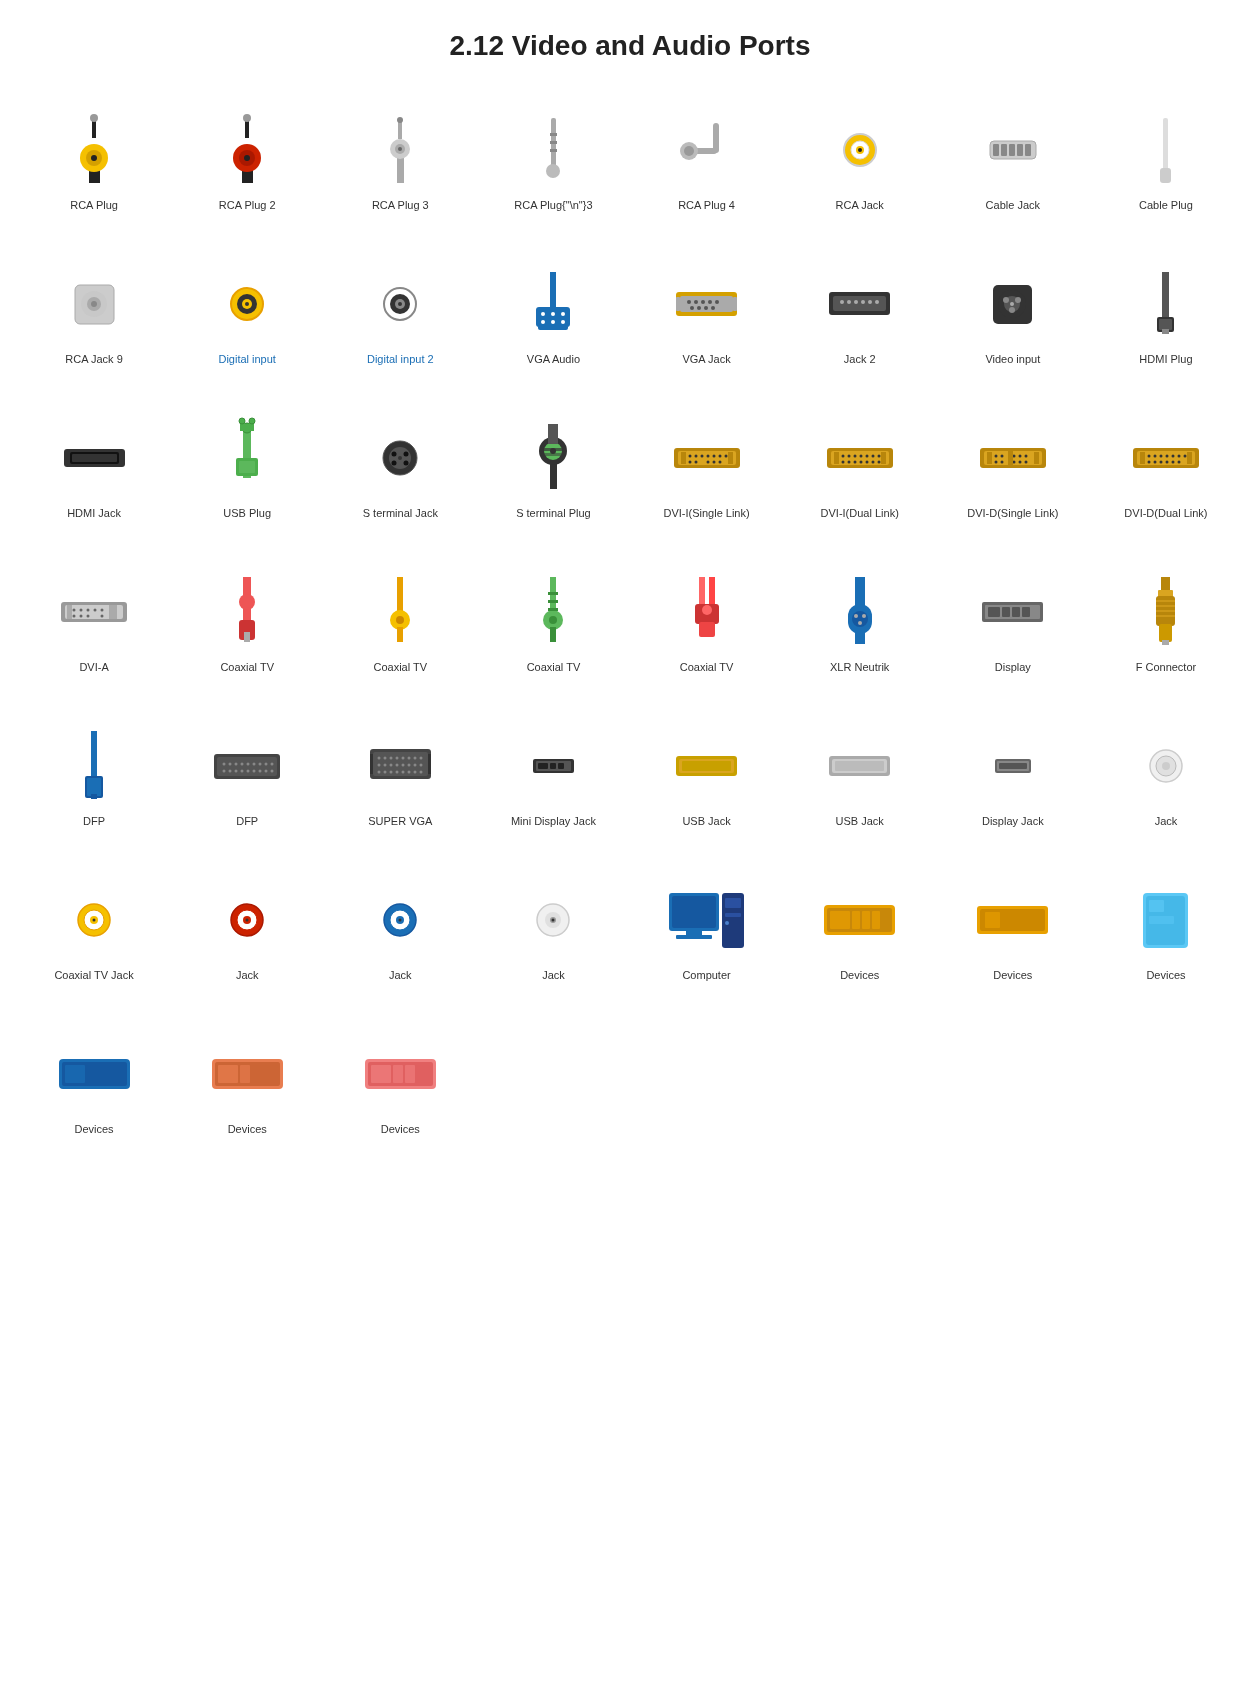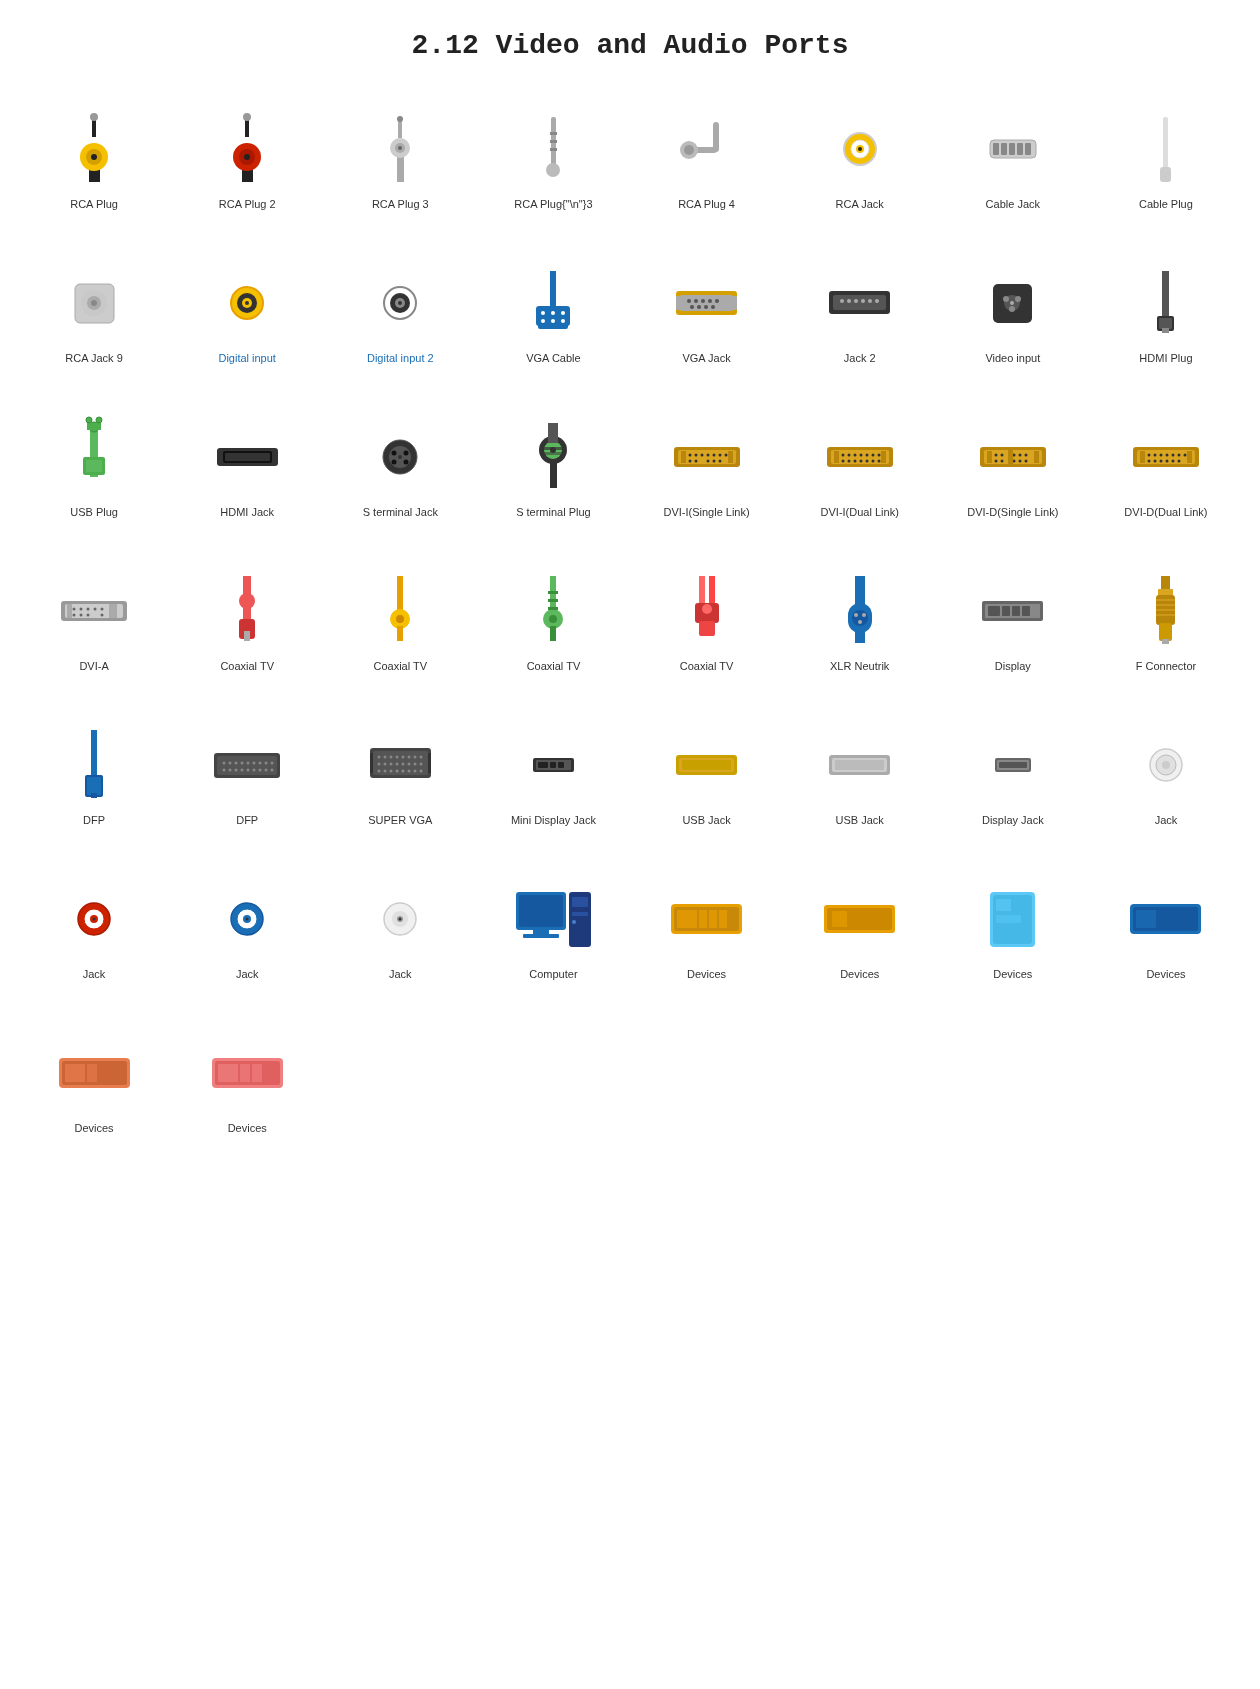--- a/index.html
+++ b/index.html
@@ -9,21 +9,20 @@
       width: 1260px;
       min-height: 1689px;
       padding: 30px 20px;
     }
     h1 {
       text-align: center;
       font-size: 28px;
       font-weight: bold;
       margin-bottom: 40px;
       color: #222;
-      font-family: Liberation Mono, monospace;
     }
     .grid {
       display: grid;
       grid-template-columns: repeat(8, 1fr);
       gap: 24px 5px;
     }
     .item {
       display: flex;
       flex-direction: column;
       align-items: center;
@@ -209,21 +208,21 @@
 
         <circle cx="15" cy="47" r="2" fill="#fff"></circle>
         <circle cx="25" cy="47" r="2" fill="#fff"></circle>
         <circle cx="35" cy="47" r="2" fill="#fff"></circle>
         <circle cx="15" cy="55" r="2" fill="#fff"></circle>
         <circle cx="25" cy="55" r="2" fill="#fff"></circle>
         <circle cx="35" cy="55" r="2" fill="#fff"></circle>
         <rect x="10" y="58" width="30" height="5" rx="2" fill="#1a6eb5"></rect>
       </svg>
     </div>
-    <div class="label">VGA Cable</div>
+    <div class="label">VGA Audio</div>
   </div>
 
   <div class="item">
     <div class="img-area">
       <svg width="65" height="35" viewBox="0 0 65 35">
         <rect x="2" y="5" width="61" height="24" rx="3" fill="#d4a000"></rect>
         <rect x="6" y="9" width="53" height="16" rx="2" fill="#aaa"></rect>
         <circle cx="15" cy="15" r="2" fill="#555"></circle>
         <circle cx="22" cy="15" r="2" fill="#555"></circle>
         <circle cx="29" cy="15" r="2" fill="#555"></circle>
@@ -278,45 +277,45 @@
         <rect x="4" y="50" width="17" height="15" rx="2" fill="#333"></rect>
         <rect x="6" y="52" width="13" height="11" rx="1" fill="#555"></rect>
         <rect x="9" y="62" width="7" height="5" fill="#888"></rect>
       </svg>
     </div>
     <div class="label">HDMI Plug</div>
   </div>
 
   <div class="item">
     <div class="img-area">
+      <svg width="65" height="25" viewBox="0 0 65 25">
+        <rect x="2" y="3" width="61" height="18" rx="3" fill="#333"></rect>
+        <rect x="8" y="6" width="49" height="12" rx="2" fill="#111"></rect>
+        <rect x="10" y="8" width="45" height="8" rx="1" fill="#333"></rect>
+      </svg>
+    </div>
+    <div class="label">HDMI Jack</div>
+  </div>
+
+  <div class="item">
+    <div class="img-area">
       <svg width="30" height="80" viewBox="0 0 30 80">
 
         <rect x="11" y="5" width="8" height="55" fill="#5cb85c"></rect>
         <rect x="4" y="40" width="22" height="18" rx="2" fill="#4cae4c"></rect>
         <rect x="7" y="43" width="16" height="12" rx="1" fill="#5cb85c"></rect>
 
         <circle cx="15" cy="10" r="5" fill="#4cae4c" stroke="#3a903a" stroke-width="1"></circle>
         <rect x="8" y="5" width="5" height="8" fill="#4cae4c"></rect>
         <rect x="17" y="5" width="5" height="8" fill="#4cae4c"></rect>
         <circle cx="10" cy="3" r="3" fill="#4cae4c" stroke="#3a903a" stroke-width="1"></circle>
         <circle cx="20" cy="3" r="3" fill="#4cae4c" stroke="#3a903a" stroke-width="1"></circle>
       </svg>
     </div>
     <div class="label">USB Plug</div>
-  </div>
-
-  <div class="item">
-    <div class="img-area">
-      <svg width="65" height="25" viewBox="0 0 65 25">
-        <rect x="2" y="3" width="61" height="18" rx="3" fill="#333"></rect>
-        <rect x="8" y="6" width="49" height="12" rx="2" fill="#111"></rect>
-        <rect x="10" y="8" width="45" height="8" rx="1" fill="#333"></rect>
-      </svg>
-    </div>
-    <div class="label">HDMI Jack</div>
   </div>
 
   <div class="item">
     <div class="img-area">
       <svg width="40" height="40" viewBox="0 0 40 40">
         <circle cx="20" cy="20" r="17" fill="#333" stroke="#555" stroke-width="1"></circle>
         <circle cx="20" cy="20" r="11" fill="#555"></circle>
         <circle cx="14" cy="16" r="2.5" fill="#111"></circle>
         <circle cx="26" cy="16" r="2.5" fill="#111"></circle>
         <circle cx="14" cy="25" r="2.5" fill="#111"></circle>
@@ -708,20 +707,31 @@
     <div class="img-area">
       <svg width="40" height="40" viewBox="0 0 40 40">
         <circle cx="20" cy="20" r="16" fill="#f0f0f0" stroke="#ccc" stroke-width="1.5"></circle>
         <circle cx="20" cy="20" r="10" fill="#e0e0e0" stroke="#bbb" stroke-width="1"></circle>
         <circle cx="20" cy="20" r="4" fill="#ccc"></circle>
       </svg>
     </div>
     <div class="label">Jack</div>
   </div>
 
+  <div class="item">
+    <div class="img-area">
+      <svg width="40" height="40" viewBox="0 0 40 40">
+        <circle cx="20" cy="20" r="16" fill="#f5c000" stroke="#e8a000" stroke-width="1.5"></circle>
+        <circle cx="20" cy="20" r="10" fill="#fff" stroke="#e8a000" stroke-width="1"></circle>
+        <circle cx="20" cy="20" r="4" fill="#f5c000"></circle>
+        <circle cx="20" cy="20" r="1.5" fill="#333"></circle>
+      </svg>
+    </div>
+    <div class="label">Coaxial TV Jack</div>
+  </div>
 
   <div class="item">
     <div class="img-area">
       <svg width="40" height="40" viewBox="0 0 40 40">
         <circle cx="20" cy="20" r="16" fill="#cc2200" stroke="#aa1800" stroke-width="1.5"></circle>
         <circle cx="20" cy="20" r="10" fill="#fff" stroke="#cc2200" stroke-width="1"></circle>
         <circle cx="20" cy="20" r="4" fill="#cc2200"></circle>
         <circle cx="20" cy="20" r="1.5" fill="#333"></circle>
       </svg>
     </div>

